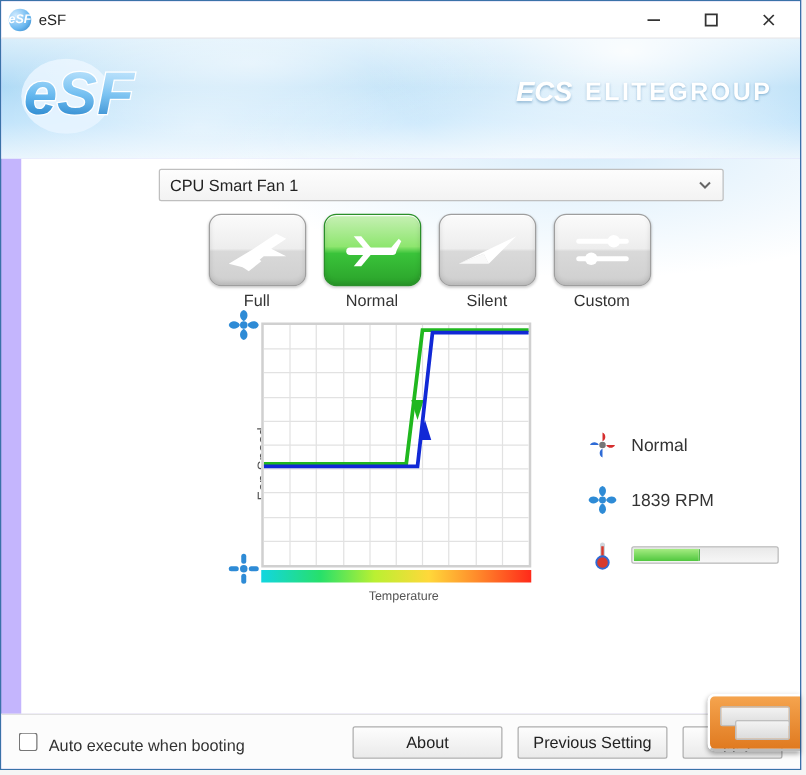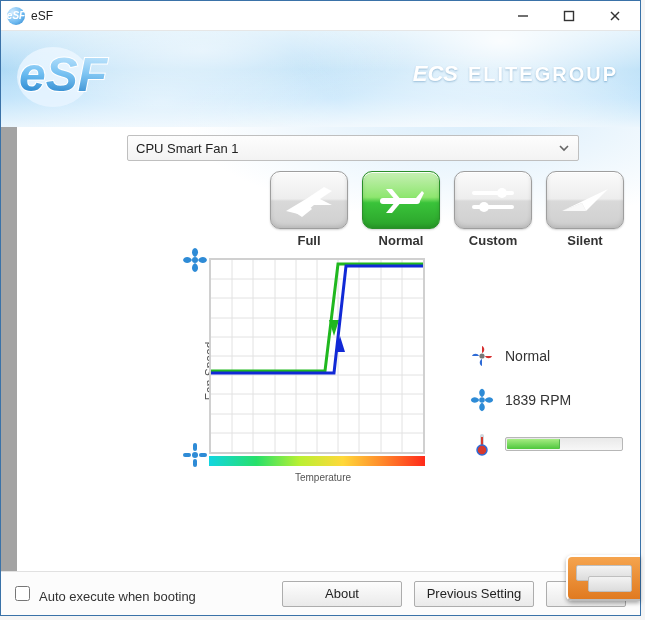--- a/index.html
+++ b/index.html
@@ -1,21 +1,21 @@
 <!DOCTYPE html>
 <html><head>
 <meta charset="utf-8">
 <style>
   * { box-sizing: border-box; font-family: "Segoe UI", Tahoma, sans-serif; }
   html, body { margin: 0; padding: 0; }
   body { width: 645px; height: 620px; background: #f5f5f5; overflow: hidden; position: relative; }
 
   
   .win {
-    width: 641px; height: 616px; background: #a3a3a3; border: 1px solid #3a72a8; position: relative;
+    width: 641px; height: 616px; background: #c4b5fd; border: 1px solid #3a72a8; position: relative;
   }
   .titlebar {
     height: 30px; display: flex; align-items: center; padding: 0 2px 0 6px;
     background: #fff; border-bottom: 1px solid #e6e6e6;
   }
   .title-icon {
     width: 18px; height: 18px; border-radius: 50%; background: radial-gradient(circle at 30% 30%, #cfeaff, #6bb8f0 60%, #2a7cc2);
     margin-right: 6px; display: flex; align-items: center; justify-content: center; color: #fff; font-size: 10px; font-style: italic; font-weight: 700;
   }
   .titlebar .title { font-size: 12px; color: #222; flex: 1; }
@@ -65,21 +65,21 @@
   
   .fan-select {
     width: 452px; height: 26px; border: 1px solid #bfbfbf; border-radius: 2px;
     background: linear-gradient(#fdfdfd,#f3f3f3); margin: 8px 0 10px 94px;
     display: flex; align-items: center; padding: 0 8px; font-size: 13px; color: #222;
     position: relative;
   }
   .fan-select .chev { position: absolute; right: 8px; top: 50%; transform: translateY(-50%); }
 
   
-  .modes { display: flex; gap: 14px; justify-content: flex-end; margin: 0 0 10px 30px; font-weight: bold; }
+  .modes { display: flex; gap: 14px; justify-content: center; margin: 0 0 10px 30px; }
   .mode { width: 78px; text-align: center; }
   .mode-btn {
     width: 78px; height: 58px; border: 1px solid #9e9e9e; border-radius: 10px;
     background: linear-gradient(#fbfbfb 0%, #ededed 48%, #d9d9d9 52%, #cfcfcf 100%);
     box-shadow: inset 0 1px 0 rgba(255,255,255,.9), inset 0 -2px 4px rgba(0,0,0,.12), 0 1px 2px rgba(0,0,0,.18);
     display: flex; align-items: center; justify-content: center;
   }
   .mode-btn.active {
     background: linear-gradient(#c7f0b5 0%, #8ee66f 45%, #3ac33a 55%, #2aa22a 100%);
     border-color: #2a8f2a;
@@ -221,36 +221,36 @@
             <polygon points="24,20 14,8 20,8 30,20" fill="#ffffff"></polygon>
             <polygon points="24,20 14,32 20,32 30,20" fill="#ffffff"></polygon>
             <polygon points="44,17 50,10 52,12 48,20" fill="#ffffff"></polygon>
           </svg>
         </div>
         <div class="mode-label">Normal</div>
       </div>
       <div class="mode">
         <div class="mode-btn">
           <svg width="58" height="38" viewBox="0 0 58 38">
+            <polygon points="6,30 52,8 30,30 26,22" fill="#ffffff"></polygon>
+            <polygon points="6,30 26,22 30,30" fill="#ffffff" opacity=".85"></polygon>
+          </svg>
+        </div>
+        <div class="mode-label">Silent</div>
+      </div>
+      <div class="mode">
+        <div class="mode-btn">
+          <svg width="58" height="38" viewBox="0 0 58 38">
             <line x1="10" y1="12" x2="48" y2="12" stroke="#ffffff" stroke-width="4" stroke-linecap="round"></line>
             <circle cx="38" cy="12" r="5" fill="#ffffff"></circle>
             <line x1="10" y1="26" x2="48" y2="26" stroke="#ffffff" stroke-width="4" stroke-linecap="round"></line>
             <circle cx="20" cy="26" r="5" fill="#ffffff"></circle>
           </svg>
         </div>
         <div class="mode-label">Custom</div>
-      </div>
-      <div class="mode">
-        <div class="mode-btn">
-          <svg width="58" height="38" viewBox="0 0 58 38">
-            <polygon points="6,30 52,8 30,30 26,22" fill="#ffffff"></polygon>
-            <polygon points="6,30 26,22 30,30" fill="#ffffff" opacity=".85"></polygon>
-          </svg>
-        </div>
-        <div class="mode-label">Silent</div>
       </div>
     </div>
 
     <div class="chart-wrap">
       <svg class="fan-icon-top" width="28" height="28" viewBox="0 0 28 28">
         <g fill="#2e8bd6">
             <circle cx="14" cy="14" r="3"></circle>
             <path d="M14 2c4 1 4 7 0 9c-4-2-4-8 0-9z"></path>
             <path d="M14 26c-4-1-4-7 0-9c4 2 4 8 0 9z"></path>
             <path d="M2 14c1-4 7-4 9 0c-2 4-8 4-9 0z"></path>

